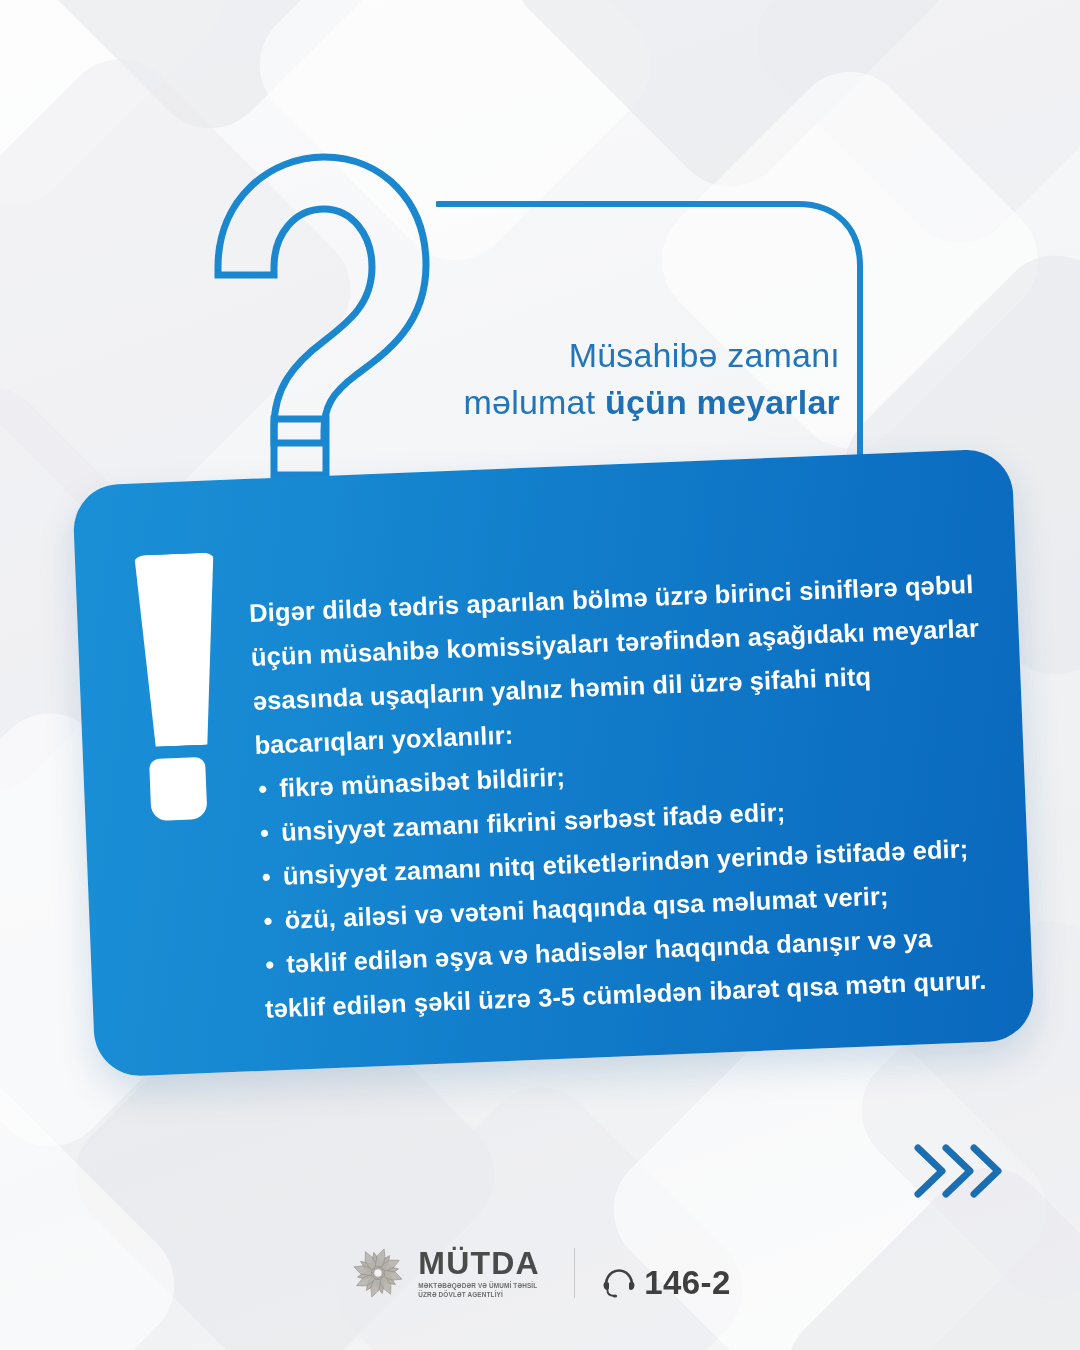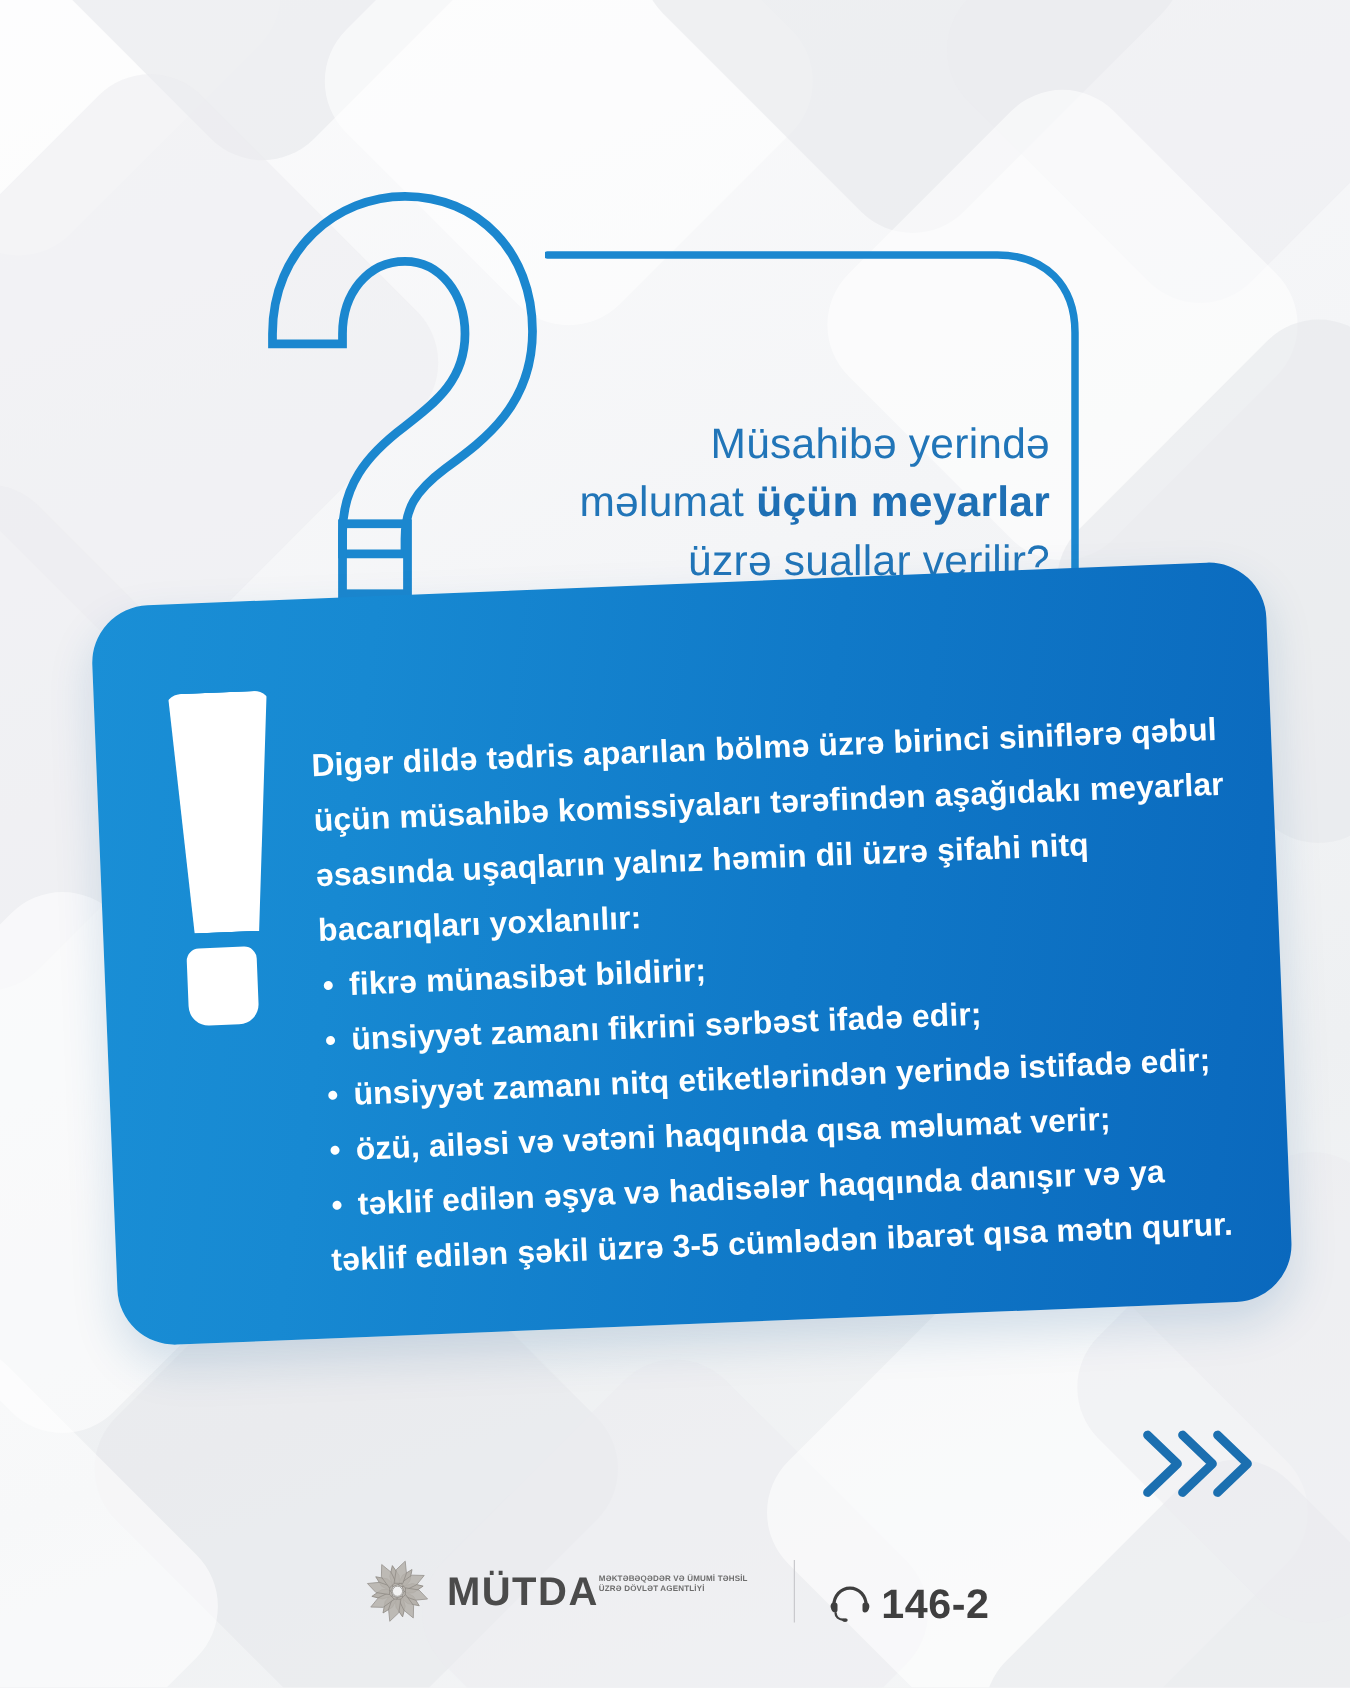--- a/index.html
+++ b/index.html
@@ -175,21 +175,21 @@
     justify-content: center;
     gap: 0px;
   }
   .brand {
     display: flex;
     align-items: center;
     gap: 11px;
   }
   .emblem { width: 58px; height: 58px; flex: 0 0 58px; }
   .emblem svg { display:block; width:100%; height:100%; }
-  .brand-words { display:flex; flex-direction:row; justify-content:center; }
+  .brand-words { display:flex; flex-direction:column; justify-content:center; }
   .brand-name {
     font-size: 32px;
     font-weight: 800;
     color: #4b4b4b;
     letter-spacing: 1.2px;
     line-height: 32px;
   }
   .brand-sub {
     font-size: 6.4px;
     font-weight: 700;
@@ -257,23 +257,22 @@
   </div>
 
   <div class="bubble">
     <svg viewBox="0 0 430 345" fill="none" xmlns="http://www.w3.org/2000/svg">
       <path d="M2 8 L362 8 C400 8 424 32 424 70 L424 278
                C424 316 400 340 362 340 L150 340" stroke="#1b87cf" stroke-width="6" stroke-linecap="round"></path>
     </svg>
   </div>
 
   <div class="headline">
-    <div>Müsahibə yerində</div>
+    <div>Müsahibə zamanı</div>
     <div><span>məlumat </span><b>üçün meyarlar</b></div>
-    <div>üzrə suallar verilir?</div>
   </div>
 
   <div class="card-wrap">
     <div class="card"></div>
     <div class="excl-bar"></div>
     <div class="excl-dot"></div>
 
     <div class="card-text">
       <p>Digər dildə tədris aparılan bölmə üzrə birinci siniflərə qəbul üçün müsahibə komissiyaları tərəfindən aşağıdakı meyarlar əsasında uşaqların yalnız həmin dil üzrə şifahi nitq bacarıqları yoxlanılır:</p>
       <ul>

